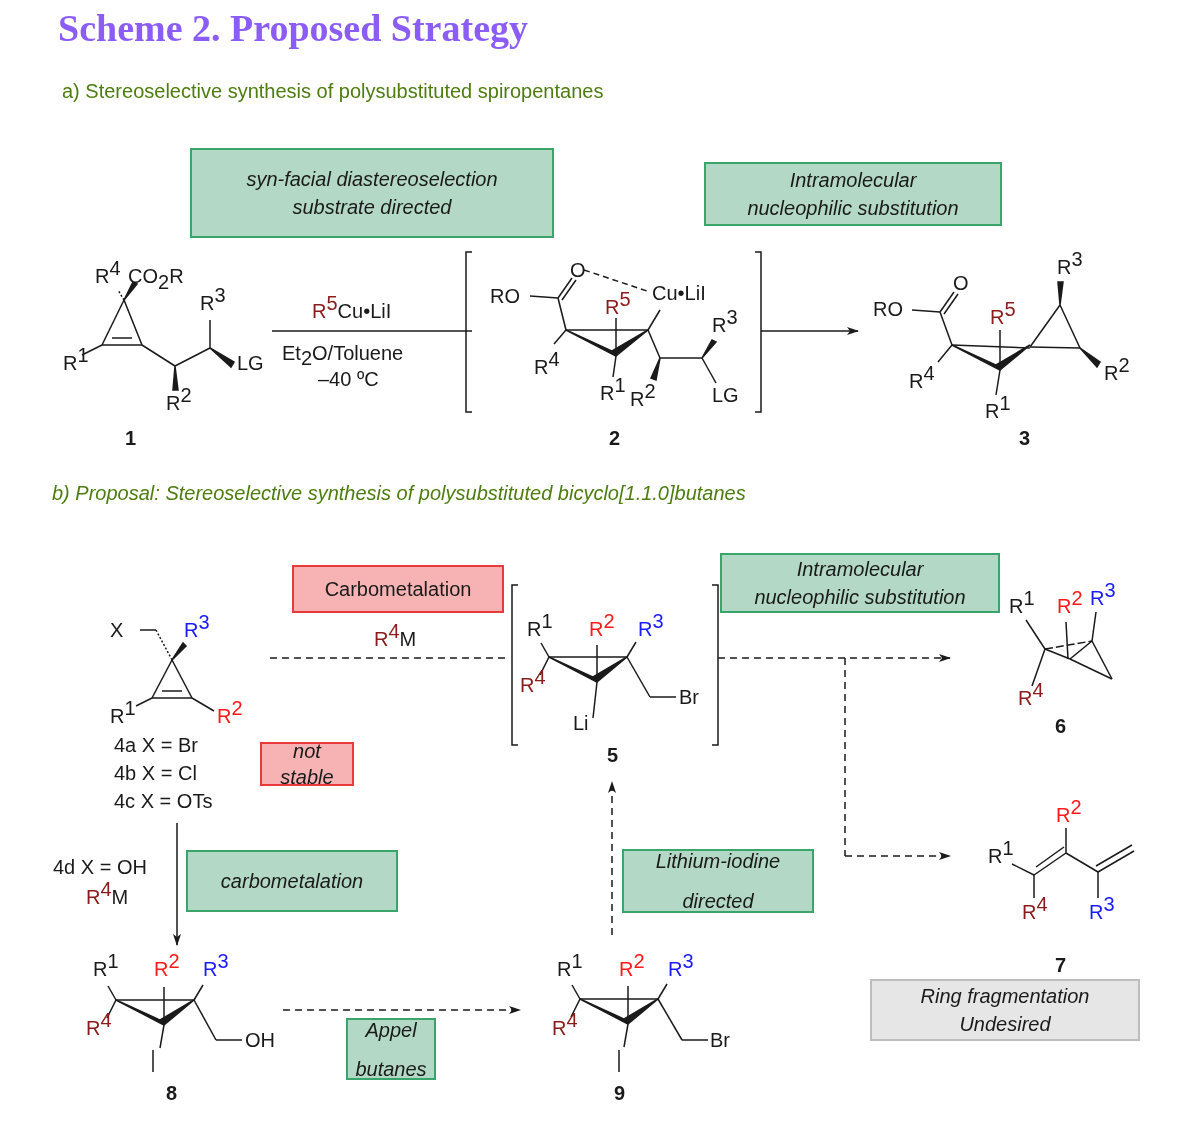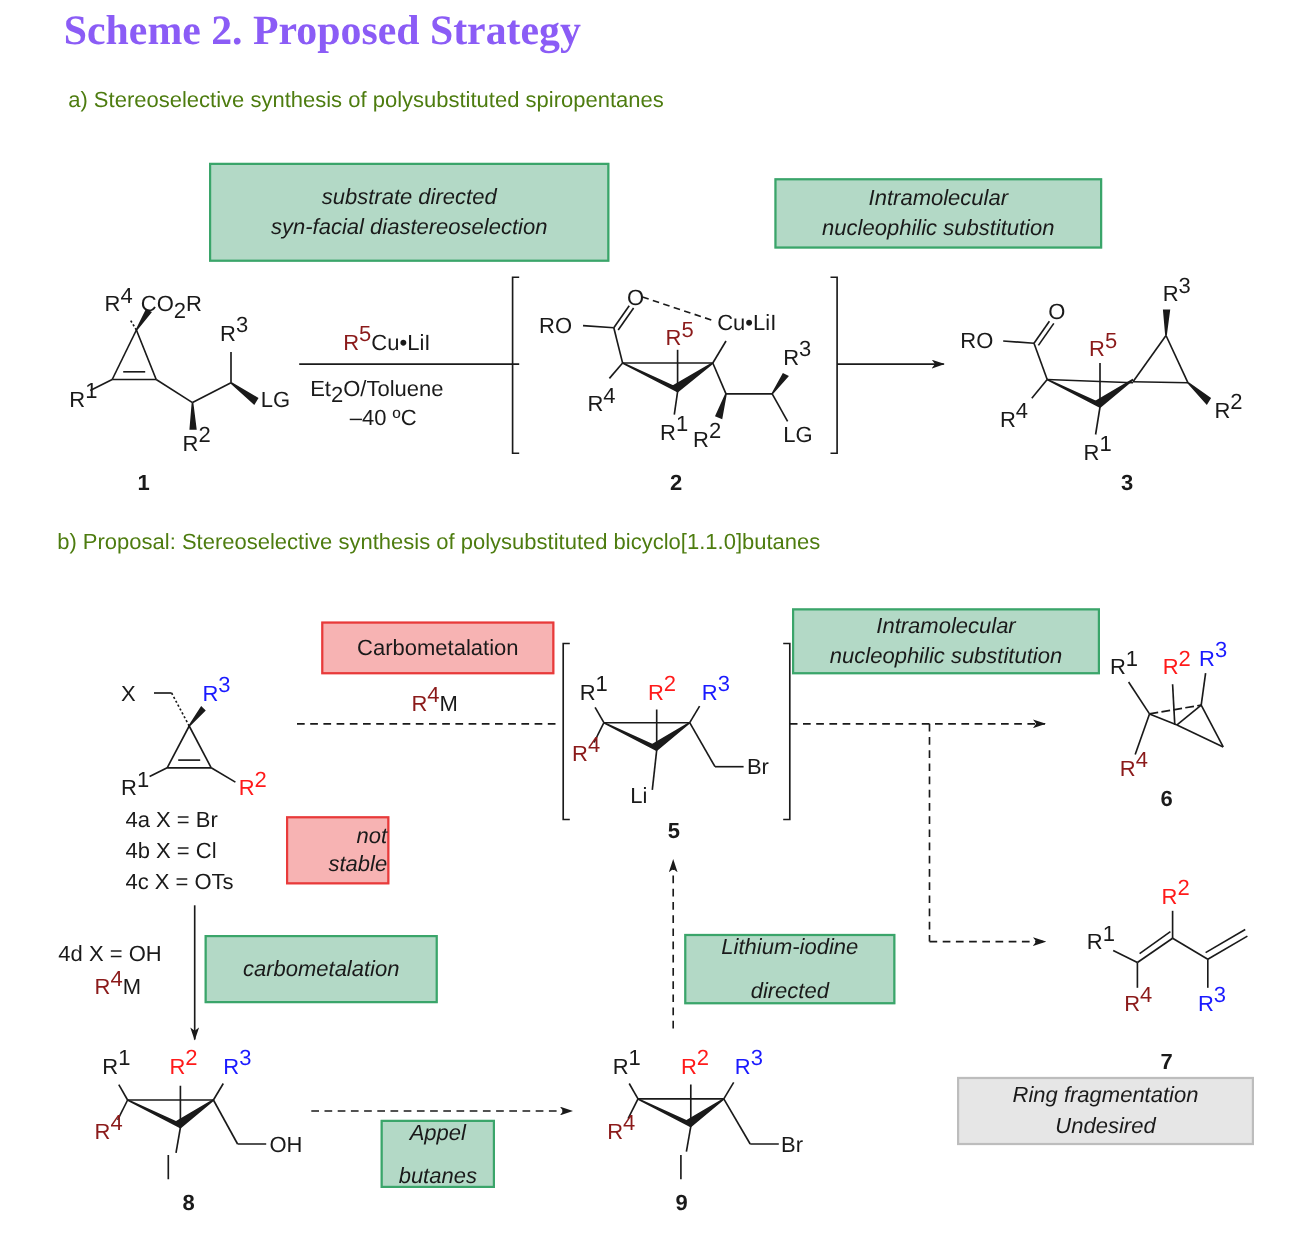--- a/index.html
+++ b/index.html
@@ -16,50 +16,50 @@
   svg text.num { font-weight:bold; }
   .c-dred { fill:#8b1a1a; }
   .c-red { fill:#ff1a1a; }
   .c-blue { fill:#1a1aff; }
 </style>
 </head>
 <body>
 
 <div class="title">Scheme 2. Proposed Strategy</div>
 <div class="subtitle" style="left:62px; top:80px;">a) Stereoselective synthesis of polysubstituted spiropentanes</div>
-<div class="subtitle" style="left:52px; top:482px;">b) Proposal: Stereoselective synthesis of polysubstituted bicyclo[1.1.0]butanes</div>
+<div class="subtitle" style="left:52px; top:482px;font-style:italic;">b) Proposal: Stereoselective synthesis of polysubstituted bicyclo[1.1.0]butanes</div>
 
 <div class="box green" style="left:190px; top:148px; width:364px; height:90px;">
+  <div>syn-facial diastereoselection</div>
   <div>substrate directed</div>
-  <div>syn-facial diastereoselection</div>
 </div>
 <div class="box green" style="left:704px; top:162px; width:298px; height:64px;">
   <div>Intramolecular</div>
   <div>nucleophilic substitution</div>
 </div>
 
 <div class="box red" style="left:292px; top:565px; width:212px; height:48px;">
   <div>Carbometalation</div>
 </div>
-<div class="box red it" style="left:260px; top:742px; width:94px; height:62px; line-height:26px;align-items:flex-end;">
+<div class="box red it" style="left:260px; top:742px; width:94px; height:44px; line-height:26px;">
   <div>not</div>
   <div>stable</div>
 </div>
 <div class="box green" style="left:720px; top:553px; width:280px; height:60px;">
   <div>Intramolecular</div>
   <div>nucleophilic substitution</div>
 </div>
 <div class="box green" style="left:186px; top:850px; width:212px; height:62px;">
   <div>carbometalation</div>
 </div>
 <div class="box green" style="left:622px; top:849px; width:192px; height:64px;gap:12px;">
   <div>Lithium-iodine</div>
   <div>directed</div>
 </div>
-<div class="box green" style="left:346px; top:1018px; width:104px; height:62px;gap:11px;">
+<div class="box green" style="left:346px; top:1018px; width:90px; height:62px;gap:11px;">
   <div>Appel</div>
   <div>butanes</div>
 </div>
 <div class="box grey" style="left:870px; top:979px; width:270px; height:62px;">
   <div>Ring fragmentation</div>
   <div>Undesired</div>
 </div>
 
 <svg width="1194" height="1124" viewBox="0 0 1194 1124">
   <defs>

